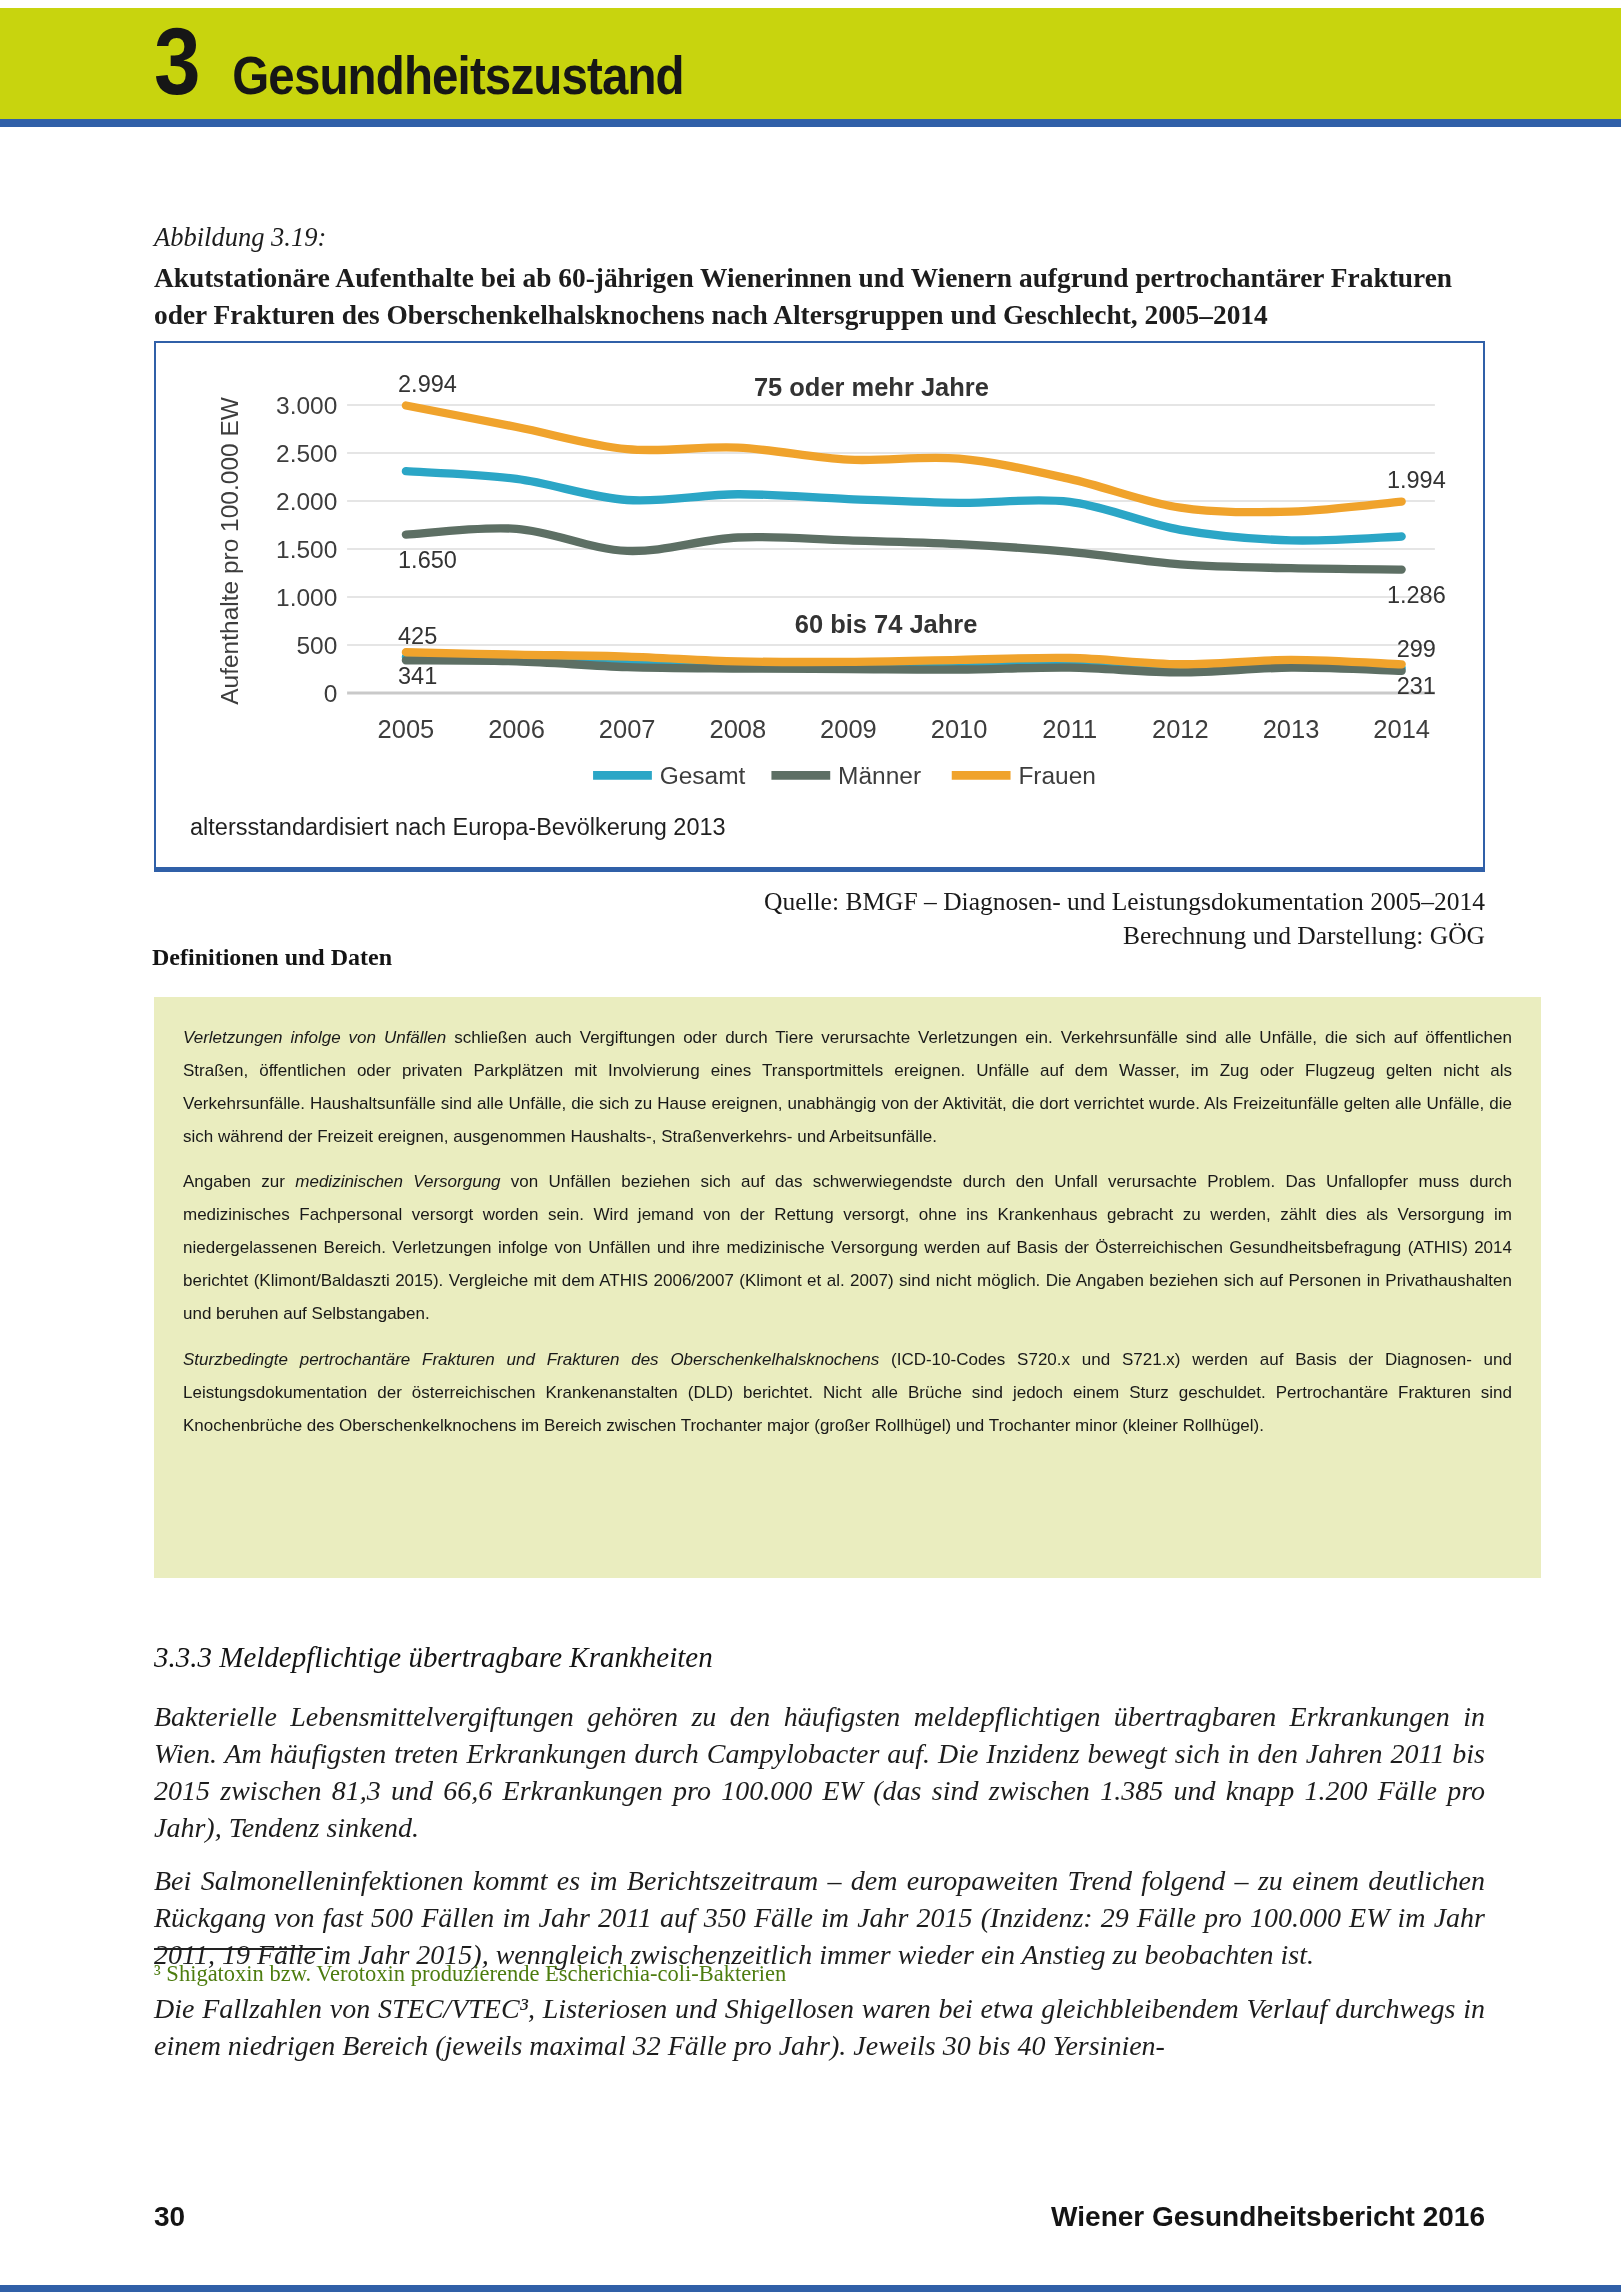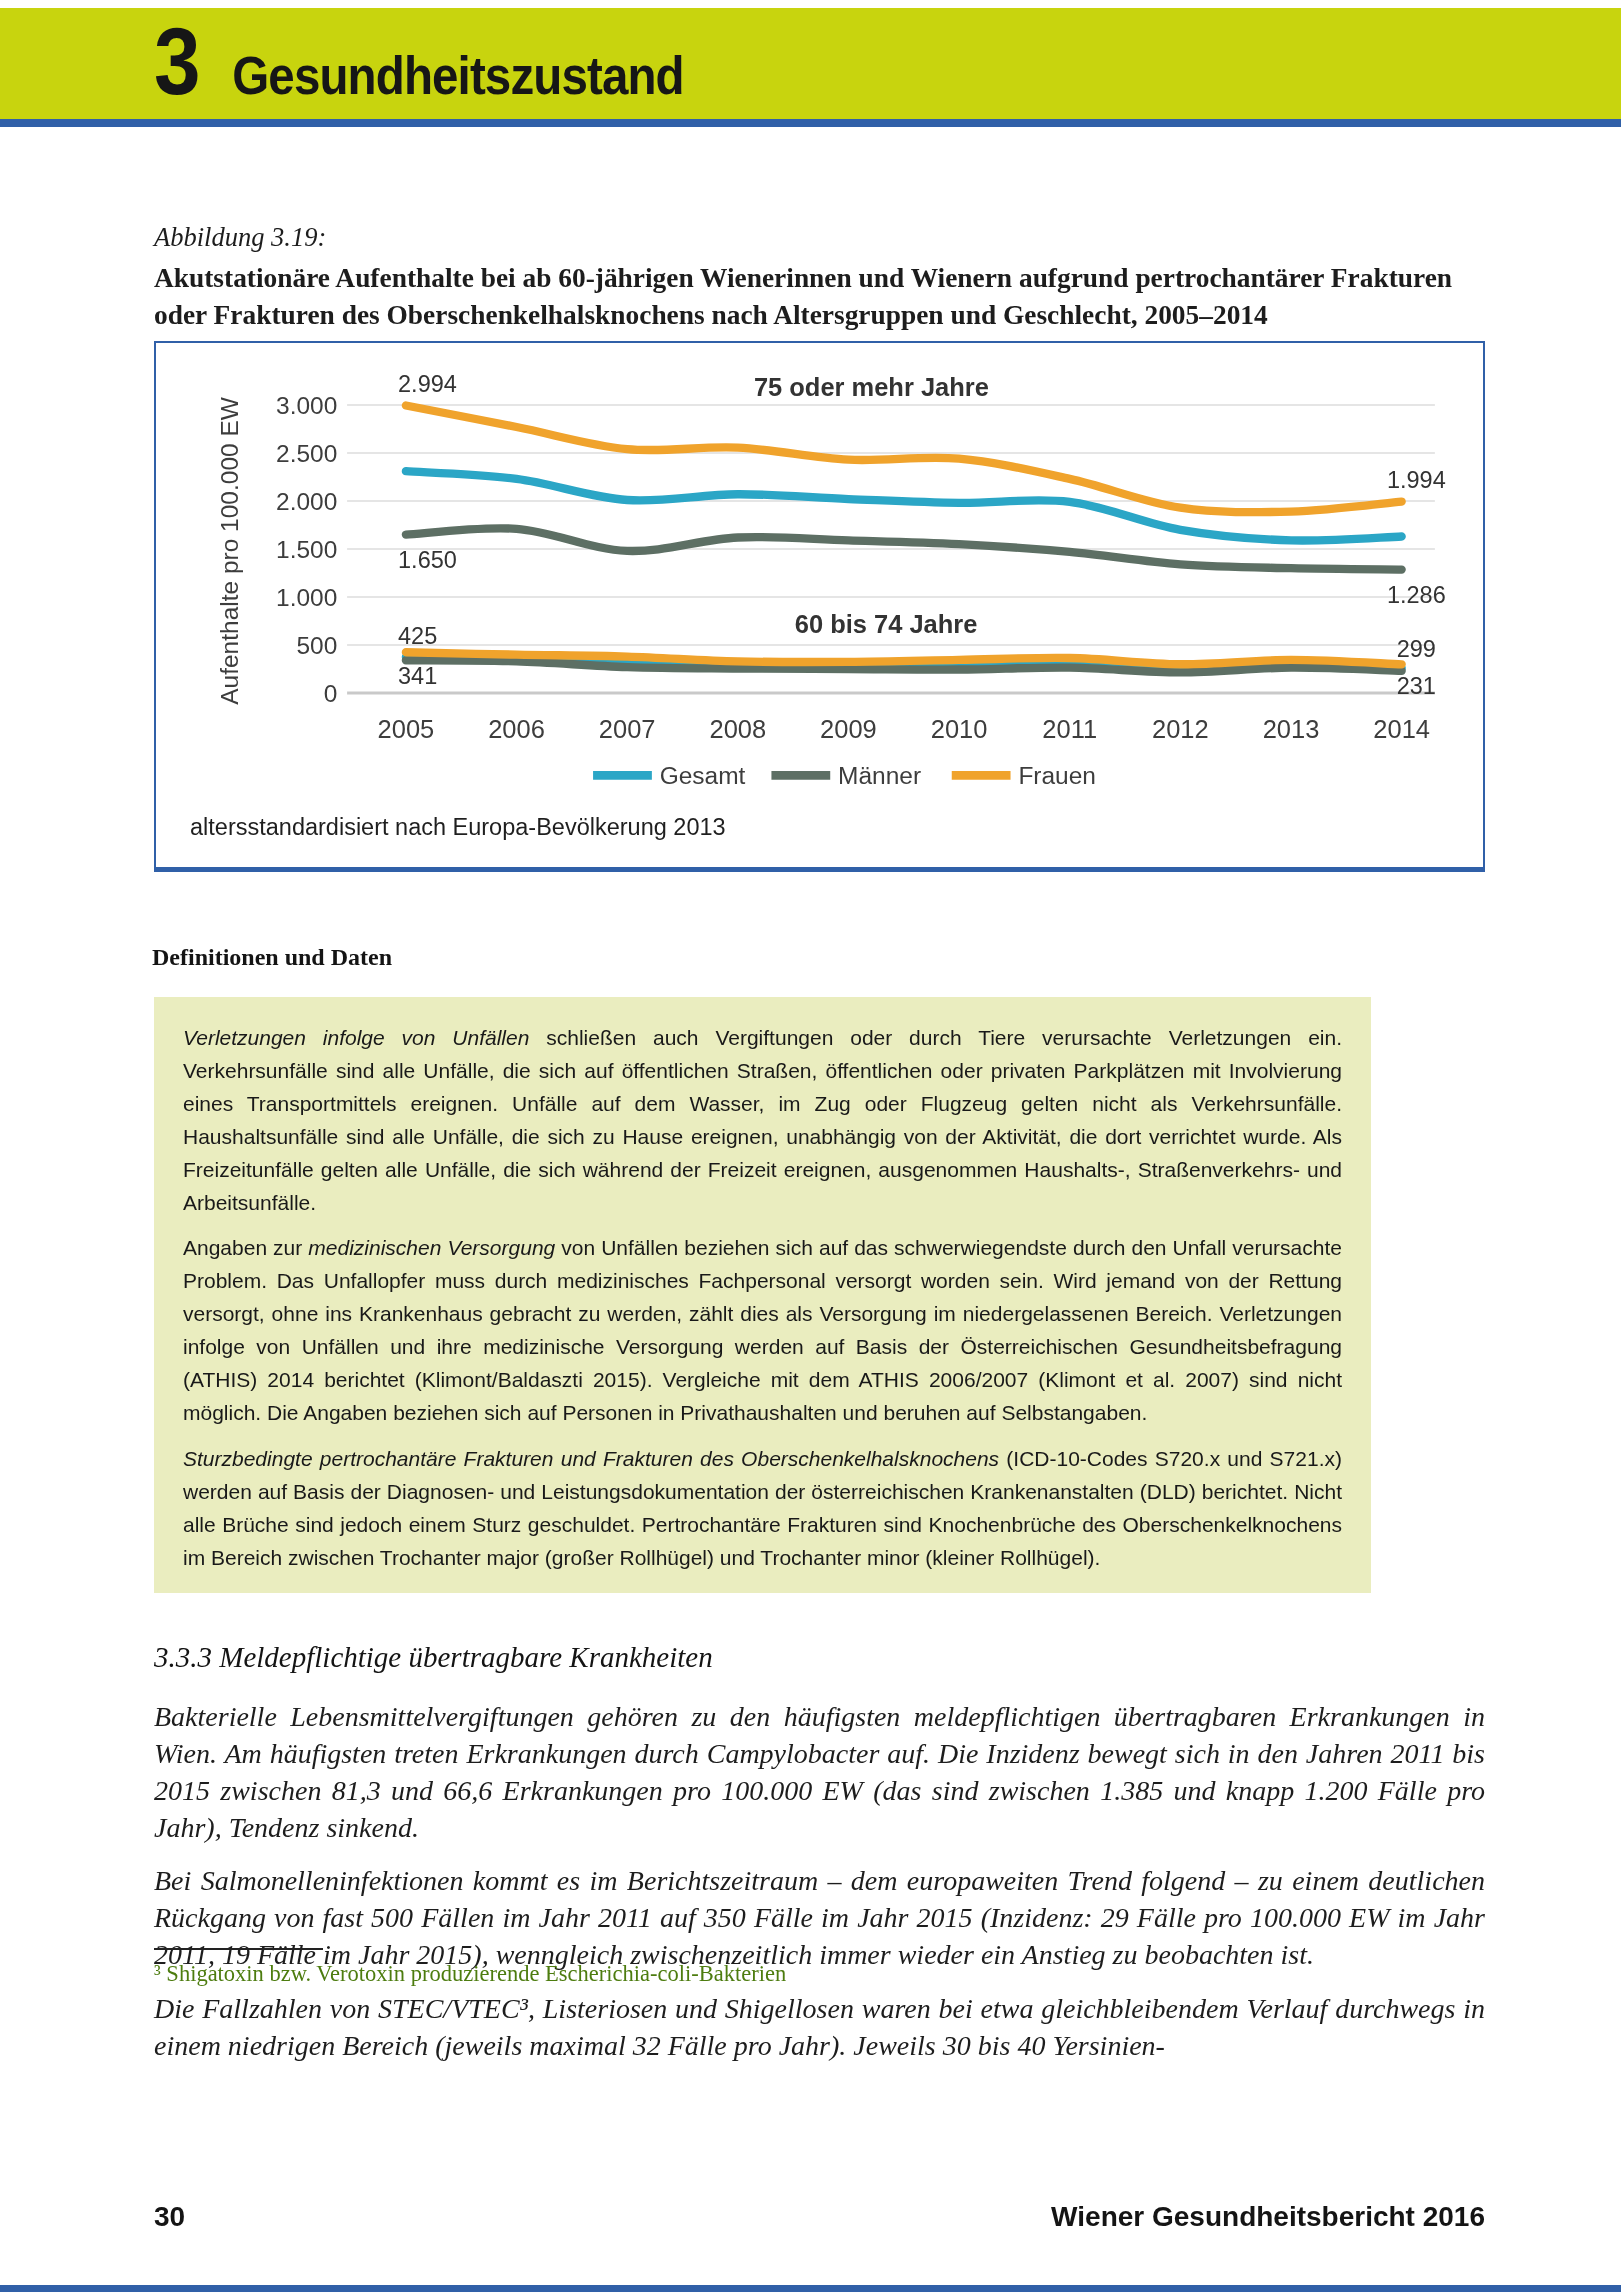--- a/index.html
+++ b/index.html
@@ -27,23 +27,23 @@
                border:2.9px solid var(--c-blue,#3060a8);border-bottom-width:5.9px;background:#fff;}
   #chart{display:block;width:1322px;height:461px;}
   .chart-note{margin:9.8px 0 0 34px;font-family:"Liberation Sans",sans-serif;font-size:23.5px;color:#1f1f1f;}
 
   
   .source{position:absolute;left:154px;top:885px;width:1331px;text-align:right;
           font-size:25.5px;line-height:34px;color:#1a1a1a;}
 
   
   .def-heading{position:absolute;left:152px;top:944px;font-size:24px;font-weight:bold;color:#141414;}
-  .def-box{position:absolute;left:154px;top:997px;width:1217px;min-height:581px;box-sizing:border-box;
+  .def-box{position:absolute;left:154px;top:997px;width:1387px;min-height:581px;box-sizing:border-box;
            background:var(--c-green,#eaedbf);padding:23.5px 29px 19.6px 29px;
-           font-family:"Liberation Sans",sans-serif;font-size:21px;line-height:33px;
+           font-family:"Liberation Sans",sans-serif;font-size:17px;line-height:33px;
            text-align:justify;color:#191919;}
   .def-box p{margin:0 0 12.7px 0;}
   .def-box p:last-child{margin-bottom:0;}
   .def-box em{font-style:italic;}
 
   
   .section{position:absolute;left:154px;top:1604px;width:1331px;margin-top:37px;}
   .section-heading{font-style:italic;font-weight:normal;font-size:29px;margin:0 0 23.5px 0;color:#141414;}
   .section p{margin:0 0 16.7px 0;font-size:28px;line-height:37px;text-align:justify;font-style:italic;}
 
@@ -120,20 +120,24 @@
         <line x1="446" y1="441" x2="506" y2="441" stroke="#2ba6c6" stroke-width="9"></line>
         <text x="514" y="450" font-family="&quot;Liberation Sans&quot;, sans-serif" font-size="25" fill="#3d3d3d">Gesamt</text>
         <line x1="628" y1="441" x2="688" y2="441" stroke="#5d6f64" stroke-width="9"></line>
         <text x="696" y="450" font-family="&quot;Liberation Sans&quot;, sans-serif" font-size="25" fill="#3d3d3d">Männer</text>
         <line x1="812" y1="441" x2="872" y2="441" stroke="#f0a32c" stroke-width="9"></line>
         <text x="880" y="450" font-family="&quot;Liberation Sans&quot;, sans-serif" font-size="25" fill="#3d3d3d">Frauen</text>
       </svg>
     <div class="chart-note">altersstandardisiert nach Europa-Bevölkerung 2013</div>
   </div>
 
+  <div class="source">
+    <div>Quelle: BMGF – Diagnosen- und Leistungsdokumentation 2005–2014</div>
+    <div>Berechnung und Darstellung: GÖG</div>
+  </div>
 
   <div class="def-heading">Definitionen und Daten</div>
   <div class="def-box">
       <p><em>Verletzungen infolge von Unfällen</em><span> schließen auch Vergiftungen oder durch Tiere verursachte Verletzungen ein. Verkehrsunfälle sind alle Unfälle, die sich auf öffentlichen Straßen, öffentlichen oder privaten Parkplätzen mit Involvierung eines Transportmittels ereignen. Unfälle auf dem Wasser, im Zug oder Flugzeug gelten nicht als Verkehrsunfälle. Haushaltsunfälle sind alle Unfälle, die sich zu Hause ereignen, unabhängig von der Aktivität, die dort verrichtet wurde. Als Freizeitunfälle gelten alle Unfälle, die sich während der Freizeit ereignen, ausgenommen Haushalts-, Straßenverkehrs- und Arbeitsunfälle.</span></p>
       <p><span>Angaben zur </span><em>medizinischen Versorgung</em><span> von Unfällen beziehen sich auf das schwerwiegendste durch den Unfall verursachte Problem. Das Unfallopfer muss durch medizinisches Fachpersonal versorgt worden sein. Wird jemand von der Rettung versorgt, ohne ins Krankenhaus gebracht zu werden, zählt dies als Versorgung im niedergelassenen Bereich. Verletzungen infolge von Unfällen und ihre medizinische Versorgung werden auf Basis der Österreichischen Gesundheitsbefragung (ATHIS) 2014 berichtet (Klimont/Baldaszti 2015). Vergleiche mit dem ATHIS 2006/2007 (Klimont et al. 2007) sind nicht möglich. Die Angaben beziehen sich auf Personen in Privathaushalten und beruhen auf Selbstangaben.</span></p>
       <p><em>Sturzbedingte pertrochantäre Frakturen und Frakturen des Oberschenkelhalsknochens</em><span> (ICD-10-Codes S720.x und S721.x) werden auf Basis der Diagnosen- und Leistungsdokumentation der österreichischen Krankenanstalten (DLD) berichtet. Nicht alle Brüche sind jedoch einem Sturz geschuldet. Pertrochantäre Frakturen sind Knochenbrüche des Oberschenkelknochens im Bereich zwischen Trochanter major (großer Rollhügel) und Trochanter minor (kleiner Rollhügel).</span></p>
     </div>
 
   <div class="section">
     <h2 class="section-heading">3.3.3  Meldepflichtige übertragbare Krankheiten</h2>

